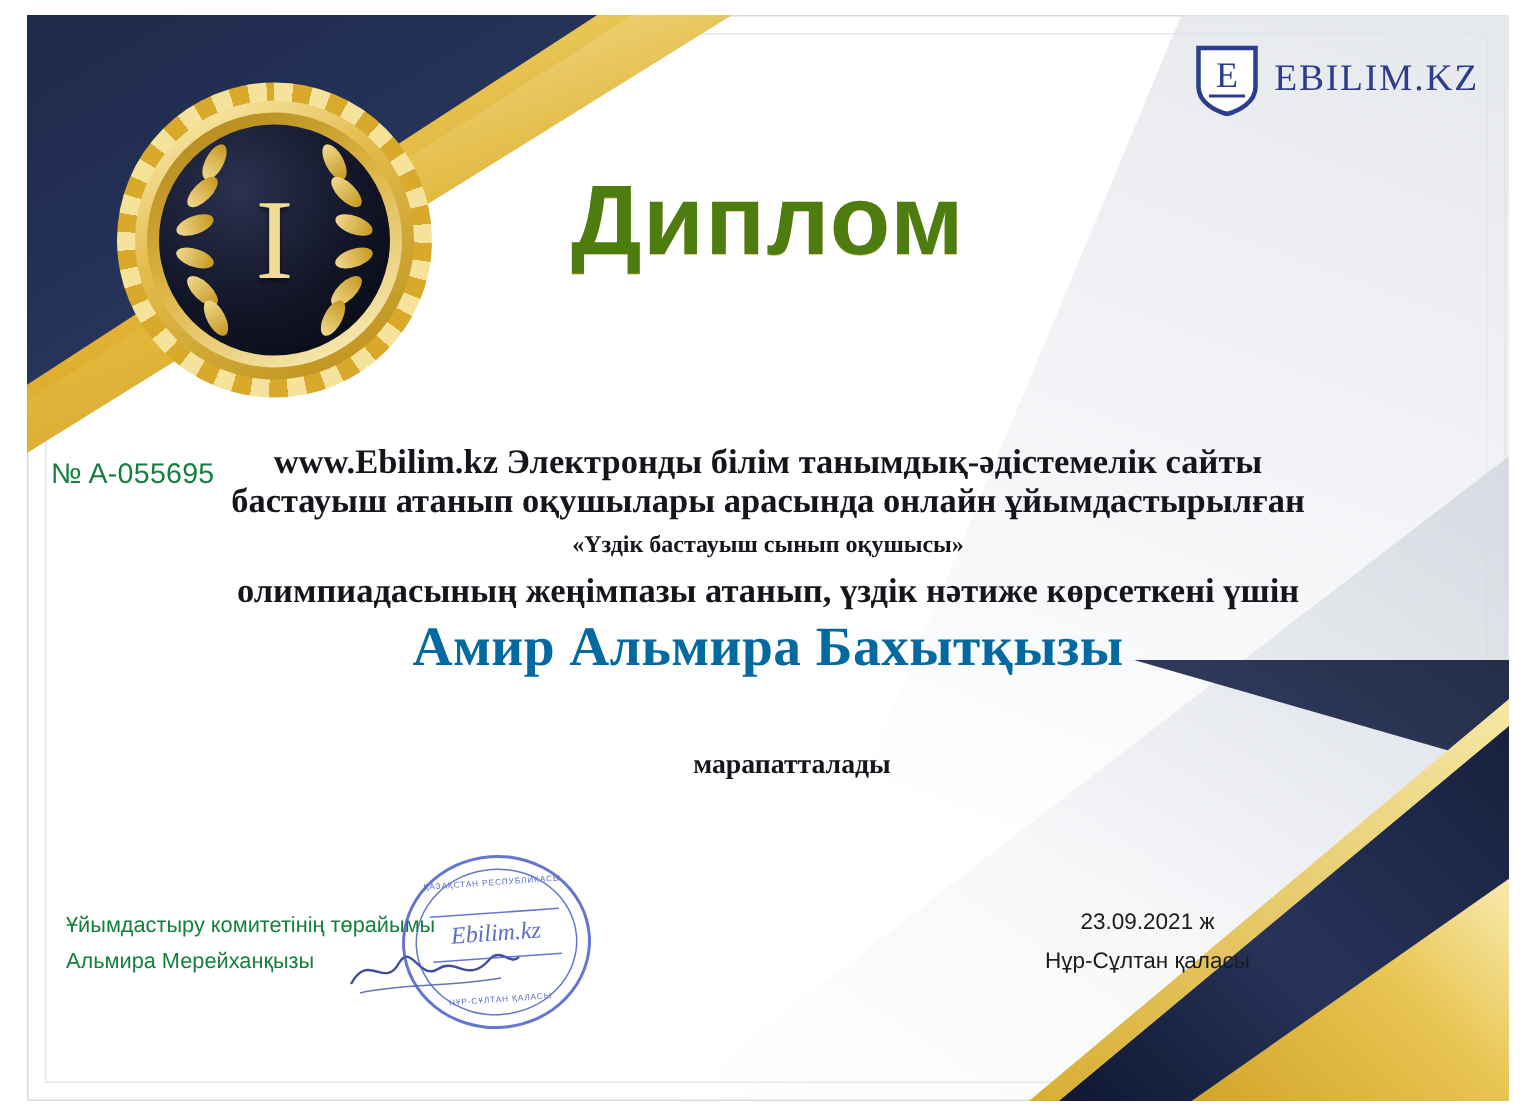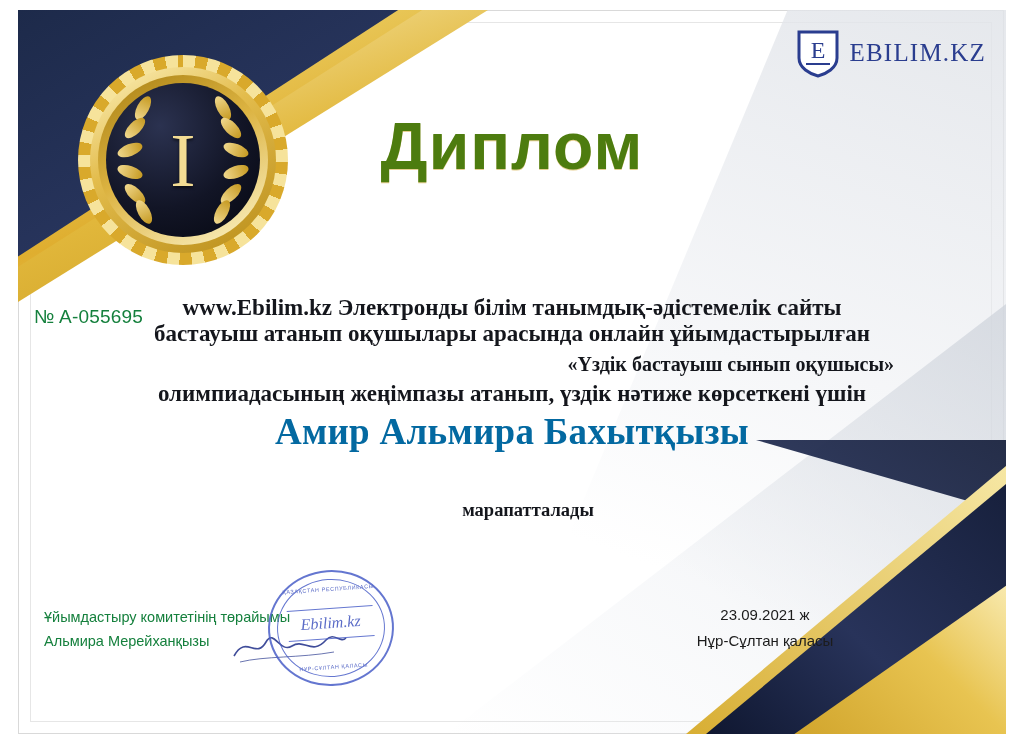--- a/index.html
+++ b/index.html
@@ -234,23 +234,22 @@
     font-weight: bold;
     color: #14161c;
   }
   .body-lines .l1,
   .body-lines .l2,
   .body-lines .l4 {
     font-size: 23px;
     line-height: 26px;
   }
   .body-lines .l3 {
-    font-size: 20px;
+    font-size: 16px;
     line-height: 34px;
-    text-align: right;
   }
 
   .awardee {
     position: absolute;
     left: 0;
     right: 0;
     top: 410px;
     text-align: center;
     font-family: "Liberation Serif", serif;
     font-weight: bold;

